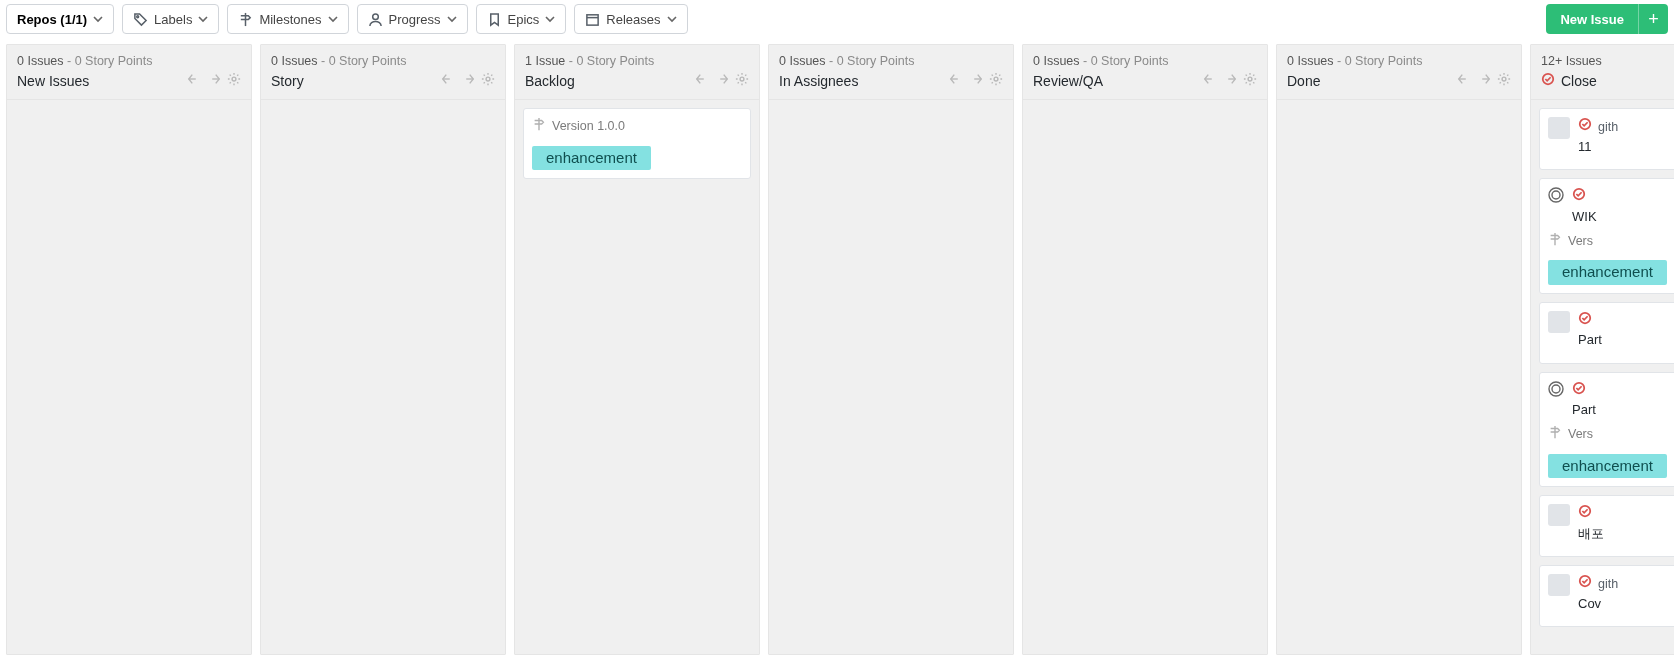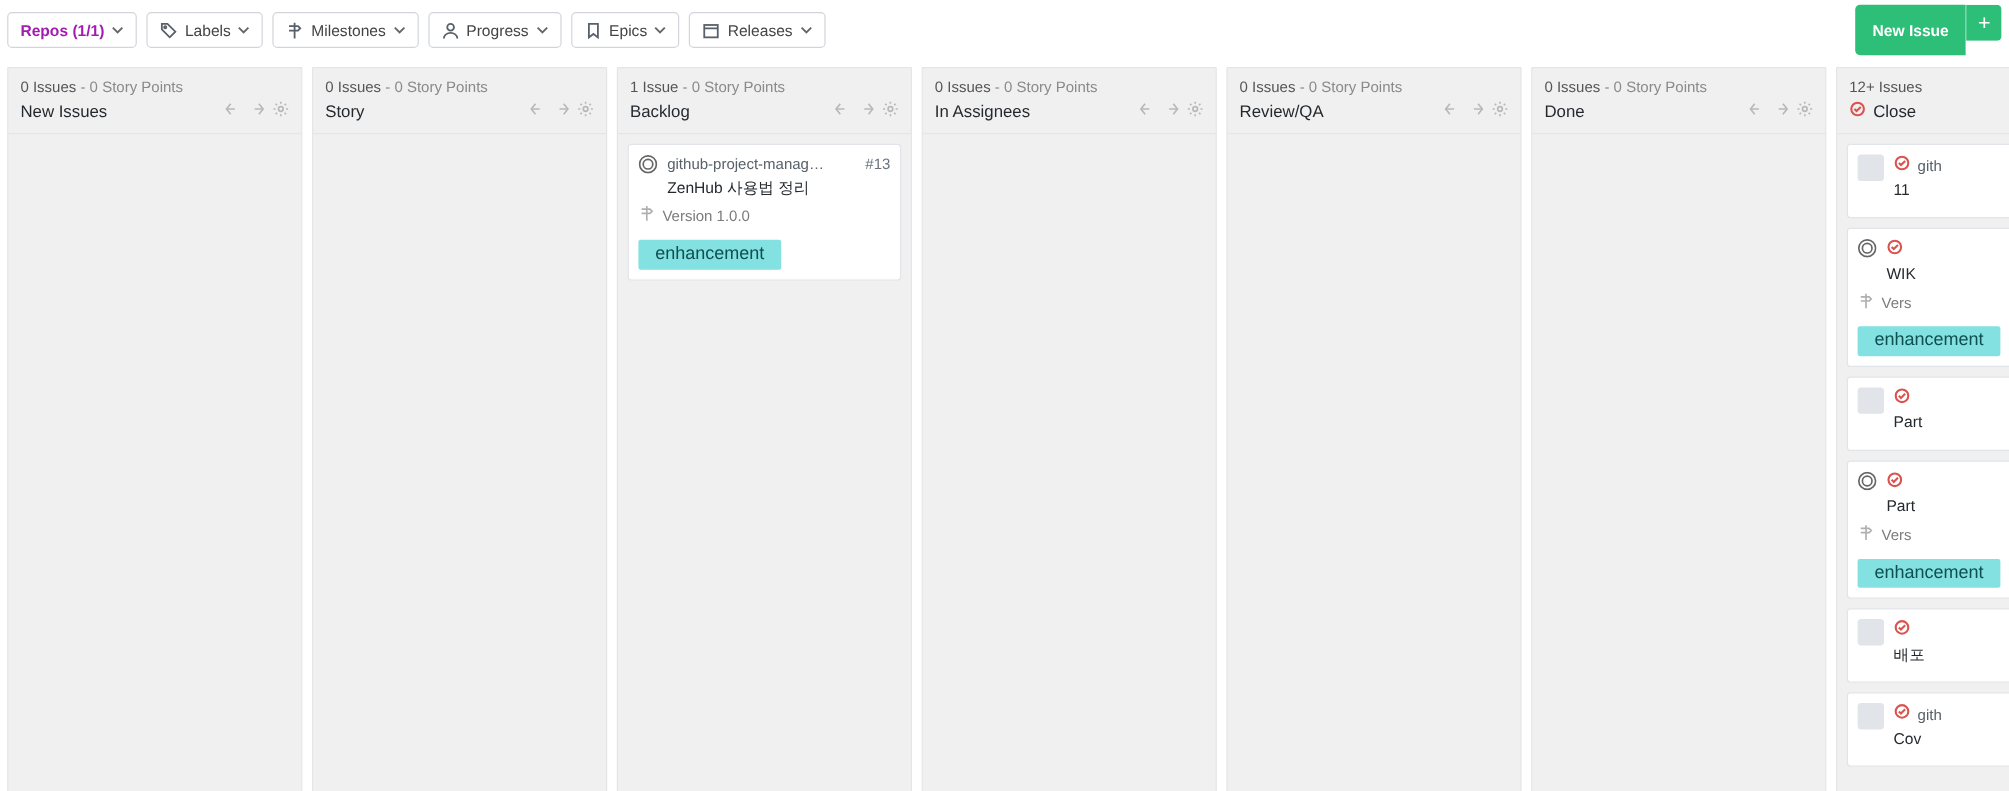--- a/index.html
+++ b/index.html
@@ -21,21 +21,21 @@
     display: inline-flex; align-items: center; gap: 6px;
     height: 30px;
     padding: 0 10px;
     font-size: 13px;
     color: #444;
     background: #fff;
     border: 1px solid #d1d5da;
     border-radius: 4px;
     cursor: pointer;
   }
-  .filter-btn.strong { font-weight: 600; color: #a21caf; }
+  .filter-btn.strong { font-weight: 600; color: #000000; }
   .filter-btn svg { width: 15px; height: 15px; fill: none; stroke: #586069; stroke-width: 1.6; }
   .filter-btn .chev { width: 10px; height: 10px; stroke: #666; }
 
   .spacer { flex: 1; }
 
   .search-wrap {
     display: flex; align-items: center;
     width: 256px; height: 30px;
     padding: 0 8px;
     border: 1px solid #d1d5da;
@@ -44,21 +44,21 @@
   }
   .search-wrap svg { width: 15px; height: 15px; stroke: #6a737d; fill: none; stroke-width: 1.8; margin-right: 6px; }
   .search-wrap input {
     border: none; outline: none; width: 100%;
     font-size: 13px; color: #24292e;
   }
 
   .new-issue-group { display: flex; }
   .btn-new {
     display: inline-flex; align-items: center;
-    height: 42px;
+    height: 30px;
     padding: 0 14px;
     font-size: 13px;
     font-weight: 600;
     color: #fff;
     background: #2dbe77;
     border: none;
     border-radius: 4px 0 0 4px;
     cursor: pointer;
   }
   .btn-plus {
@@ -286,33 +286,20 @@
               </svg></span>
             <span><svg viewBox="0 0 16 16">
                 <circle cx="8" cy="8" r="2.2"></circle>
                 <path d="M8 1v2M8 13v2M1 8h2M13 8h2M3 3l1.4 1.4M11.6 11.6L13 13M3 13l1.4-1.4M11.6 4.4L13 3"></path>
               </svg></span>
           </div>
         </div>
       </div>
       <div class="cards">
         <div class="card">
-          <div class="card-top">
-            <span class="card-repo-icon"><svg viewBox="0 0 16 16">
-                <circle cx="8" cy="8" r="4"></circle>
-                <circle cx="8" cy="8" r="7"></circle>
-              </svg></span>
-            <span style="flex:1;display:flex;flex-direction:column;">
-              <span style="display:flex;gap:6px;align-items:baseline;">
-                <span class="card-repo">github-project-manag…</span>
-                <span class="card-num">#13</span>
-              </span>
-              <span class="card-title" style="margin-left:0">ZenHub 사용법 정리</span>
-            </span>
-          </div>
           <div class="card-meta">
             <span><svg viewBox="0 0 16 16">
                 <path d="M8 1v14"></path>
                 <path d="M3 4h8l2 2-2 2H3"></path>
               </svg></span>
             <span>Version 1.0.0</span>
           </div>
           <div class="card-labels">
             <span class="tag enhancement">enhancement</span>
           </div>

